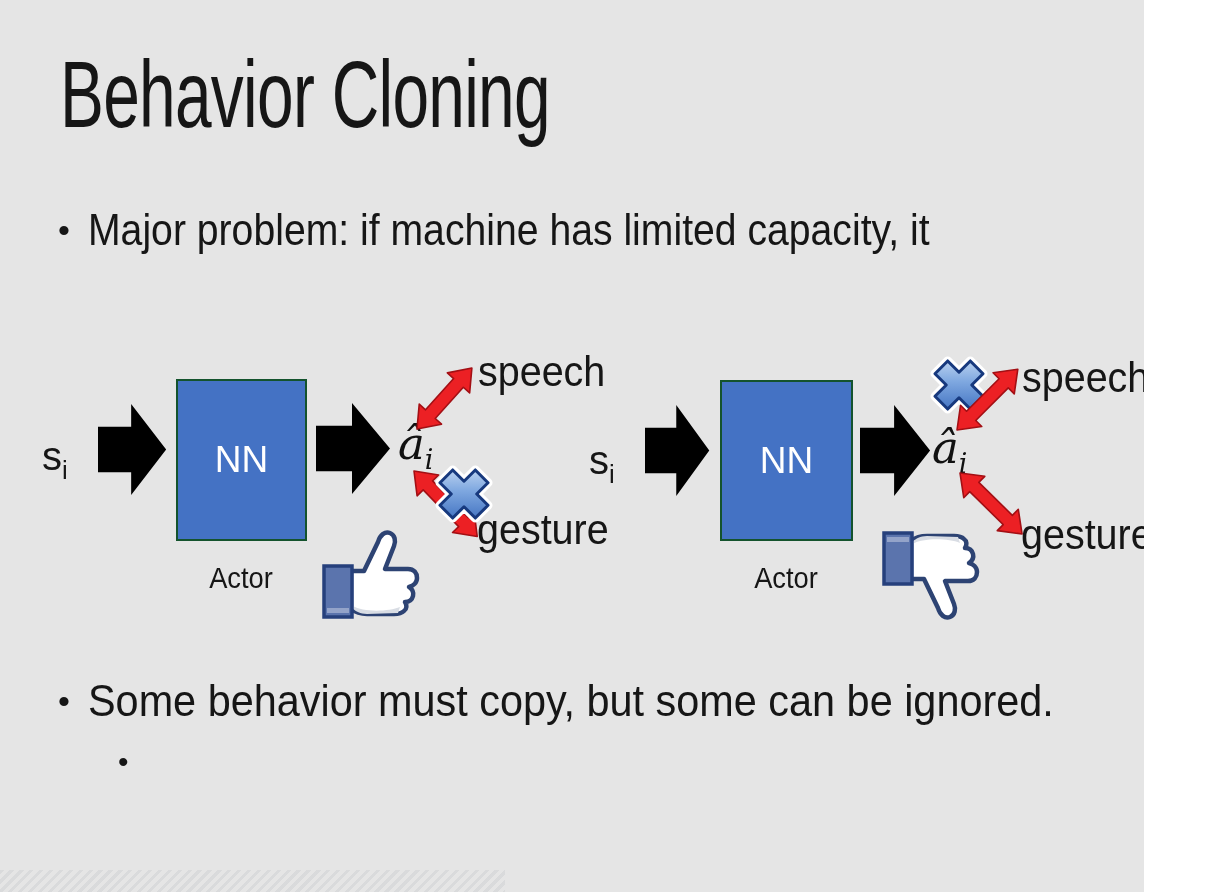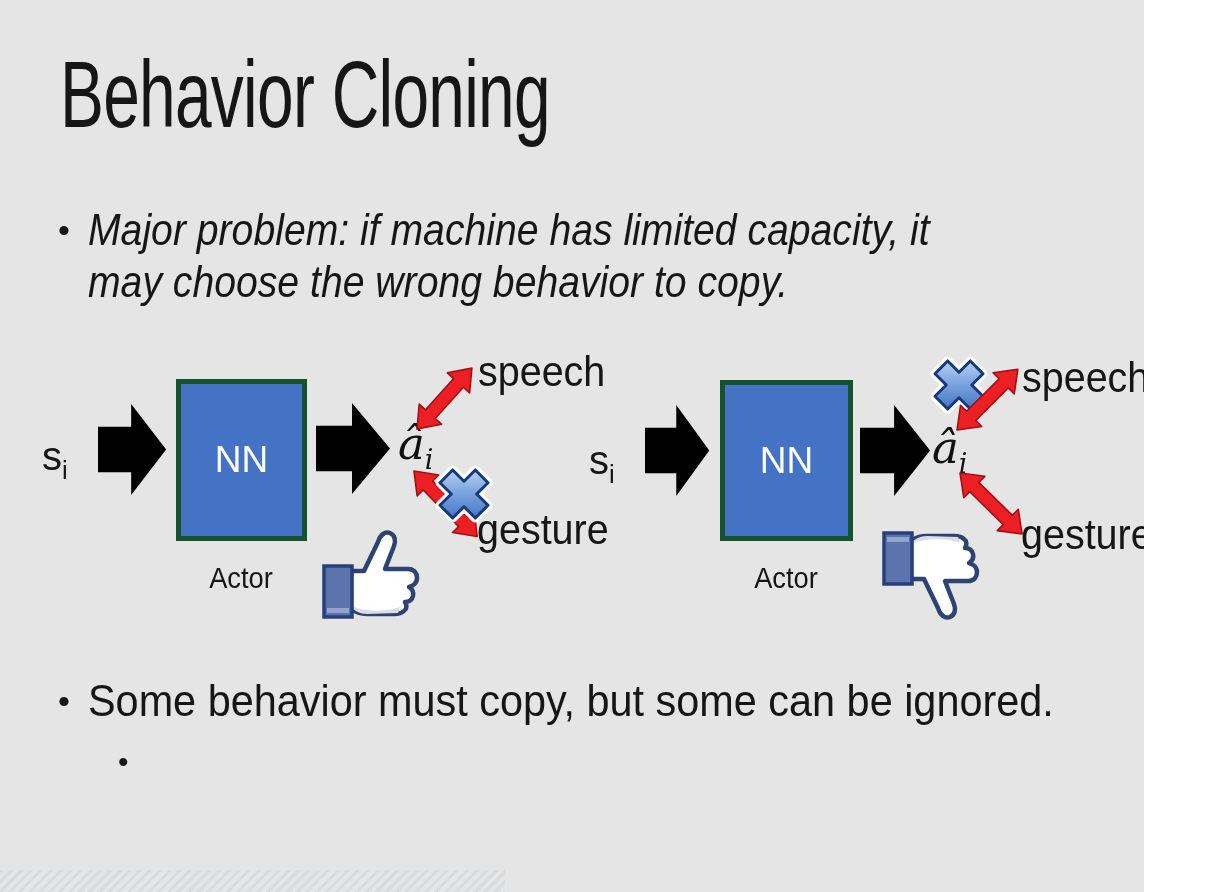--- a/index.html
+++ b/index.html
@@ -8,48 +8,47 @@
   .abs{position:absolute;}
   .txt{color:#161616;white-space:nowrap;}
   .cond{display:inline-block;transform-origin:0 50%;white-space:nowrap;}
   .sx70{transform:scaleX(.70);}
   .sx89{transform:scaleX(.89);}
   .sx90{transform:scaleX(.90);}
   .sx91{transform:scaleX(.91);}
   .sx92{transform:scaleX(.92);}
   .sx94{transform:scaleX(.94);}
   .title{font-size:94px;line-height:1;font-weight:400;letter-spacing:-1px;}
-  .b1{font-size:44px;line-height:52px;font-style:italic;}
+  .b1{font-size:44px;line-height:52px;}
   .b2{font-size:45px;line-height:46px;}
   .b3{font-size:43px;line-height:48px;}
   .lbl{font-size:42px;line-height:44px;}
   .marker{font-size:34px;color:#161616;}
   sub{font-size:64%;line-height:0;}
-  .nnbox{background:#4472c4;border:5px solid #14532d;box-sizing:border-box;
+  .nnbox{background:#4472c4;border:2px solid #14532d;box-sizing:border-box;
          display:flex;align-items:center;justify-content:center;}
   .nntxt{color:#ffffff;font-size:37px;letter-spacing:0px;}
   .actor{text-align:center;font-size:30px;line-height:44px;color:#161616;}
   .math{font-family:"DejaVu Serif",serif;font-style:italic;font-size:45px;line-height:48px;color:#111;}
   .math sub{font-size:60%;}
   svg{display:block;overflow:visible;}
   .noise{background:repeating-linear-gradient(135deg, rgba(115,125,138,0.10) 0 3px, rgba(255,255,255,0) 3px 7px);}
 </style>
 </head>
 <body>
 
 <div id="slide">
 
   <div class="abs" style="left:60px;top:48px;">
     <span class="cond sx70 title txt">Behavior Cloning</span>
   </div>
 
   <div class="abs marker" style="left:58px;top:204px;line-height:52px;">•</div>
   <div class="abs b1" style="left:88px;top:204px;">
     <div><span class="cond sx89 txt">Major problem: if machine has limited capacity, it</span></div>
-    <div><span class="cond sx89 txt">may choose the wrong behavior to copy.</span></div>
   </div>
 
   <div>
 
     <div class="abs txt" style="left:42px;top:432px;font-size:40px;line-height:48px;">
       <span>s</span><sub>i</sub>
     </div>
 
     <svg class="abs" style="left:98px;top:402px;" width="70" height="95" viewBox="0 0 76 96" preserveAspectRatio="none">
       <polygon points="0,25 36,25 36,2 74,48 36,94 36,71 0,71" fill="#000000"></polygon>

